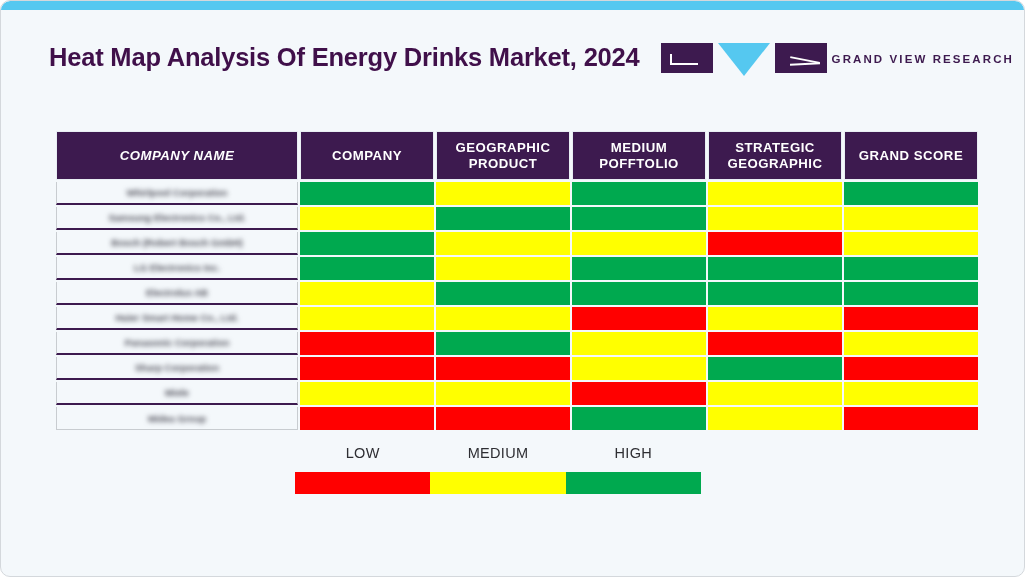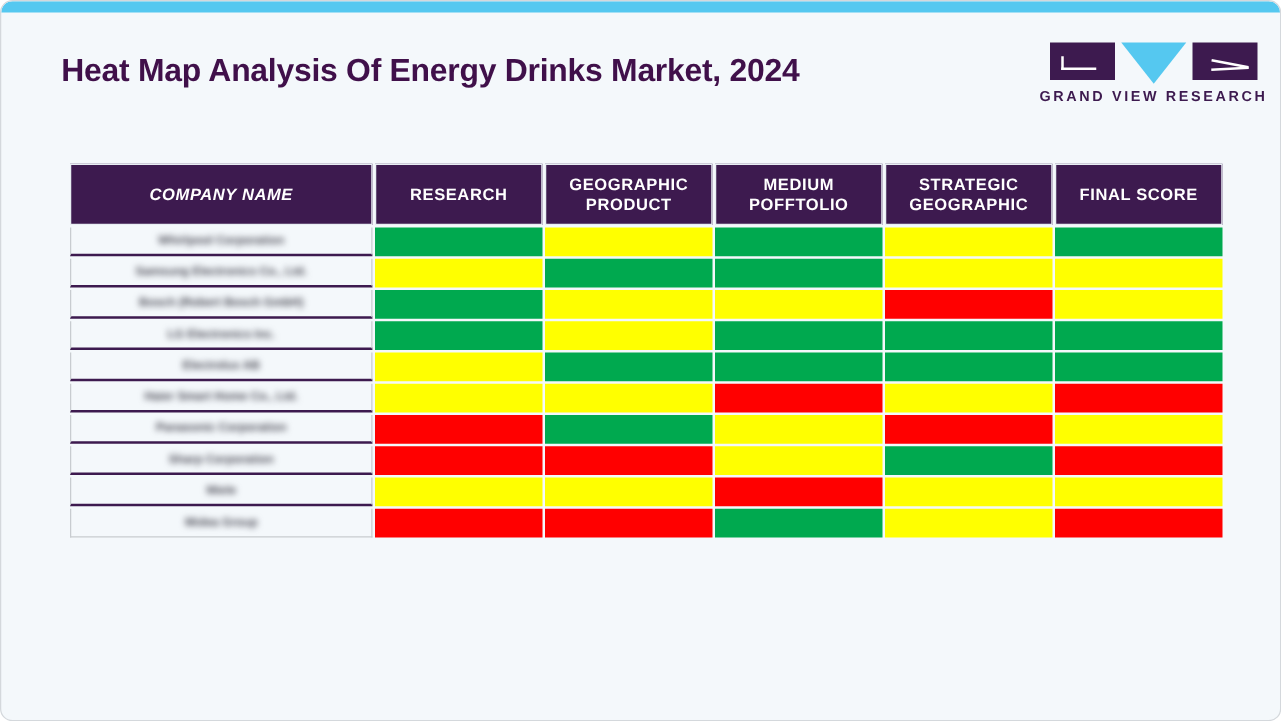--- a/index.html
+++ b/index.html
@@ -47,21 +47,21 @@
     font-size: 25.5px;
     font-weight: bold;
     color: #40104a;
     letter-spacing: -0.2px;
     white-space: nowrap;
   }
 
   
   .logo-block {
     display: flex;
-    flex-direction: column;
+    flex-direction: row;
     align-items: center;
     gap: 5px;
     margin-top: 4px;
   }
   .logo-marks {
     display: flex;
     align-items: flex-start;
     gap: 5px;
   }
   .logo-mark-left, .logo-mark-right {
@@ -209,25 +209,25 @@
         <div class="logo-mark-right"></div>
       </div>
       <div class="logo-wordmark">GRAND VIEW RESEARCH</div>
     </div>
   </div>
 
   <table class="heatmap-table">
     <thead>
       <tr>
         <th class="col-company">COMPANY NAME</th>
-        <th class="col-metric">RESEARCH</th>
+        <th class="col-metric">COMPANY</th>
         <th class="col-metric">GEOGRAPHIC PRODUCT</th>
         <th class="col-metric">MEDIUM POFFTOLIO</th>
         <th class="col-metric">STRATEGIC GEOGRAPHIC</th>
-        <th class="col-metric">FINAL SCORE</th>
+        <th class="col-metric">GRAND SCORE</th>
       </tr>
     </thead>
     <tbody id="heatmap-body">
         <tr>
           <td class="company-cell">
             <span class="company-name">Whirlpool Corporation</span>
           </td>
           <td class="score-cell cell-high"></td>
           <td class="score-cell cell-medium"></td>
           <td class="score-cell cell-high"></td>
@@ -320,14 +320,26 @@
           </td>
           <td class="score-cell cell-low"></td>
           <td class="score-cell cell-low"></td>
           <td class="score-cell cell-high"></td>
           <td class="score-cell cell-medium"></td>
           <td class="score-cell cell-low"></td>
         </tr>
       </tbody>
   </table>
 
+  <div class="legend">
+    <div class="legend-labels" id="legend-labels">
+        <div class="legend-label">LOW</div>
+        <div class="legend-label">MEDIUM</div>
+        <div class="legend-label">HIGH</div>
+      </div>
+    <div class="legend-bar" id="legend-bar">
+        <div class="legend-seg cell-low"></div>
+        <div class="legend-seg cell-medium"></div>
+        <div class="legend-seg cell-high"></div>
+      </div>
+  </div>
 
 </div>
 
 </body></html>

